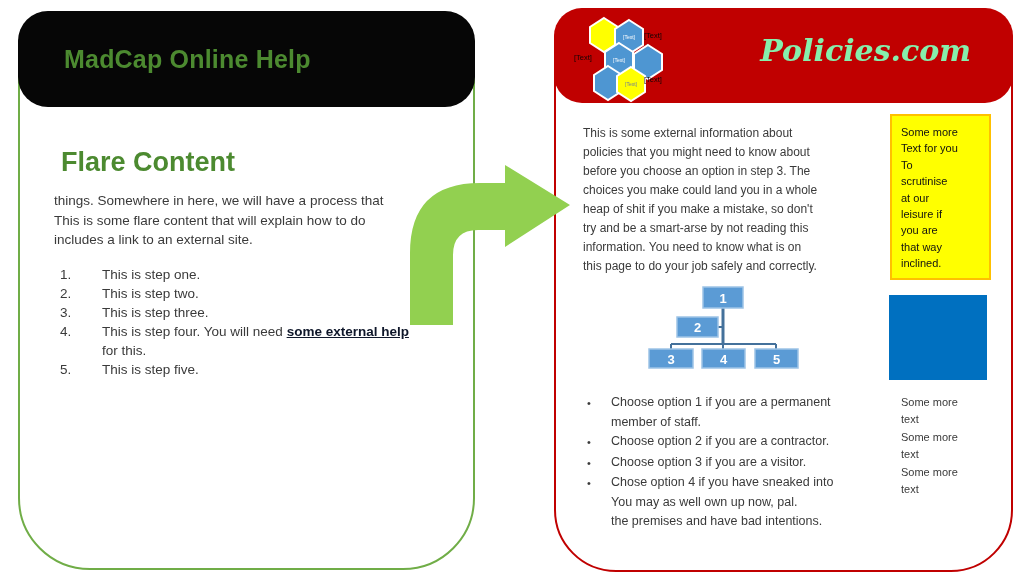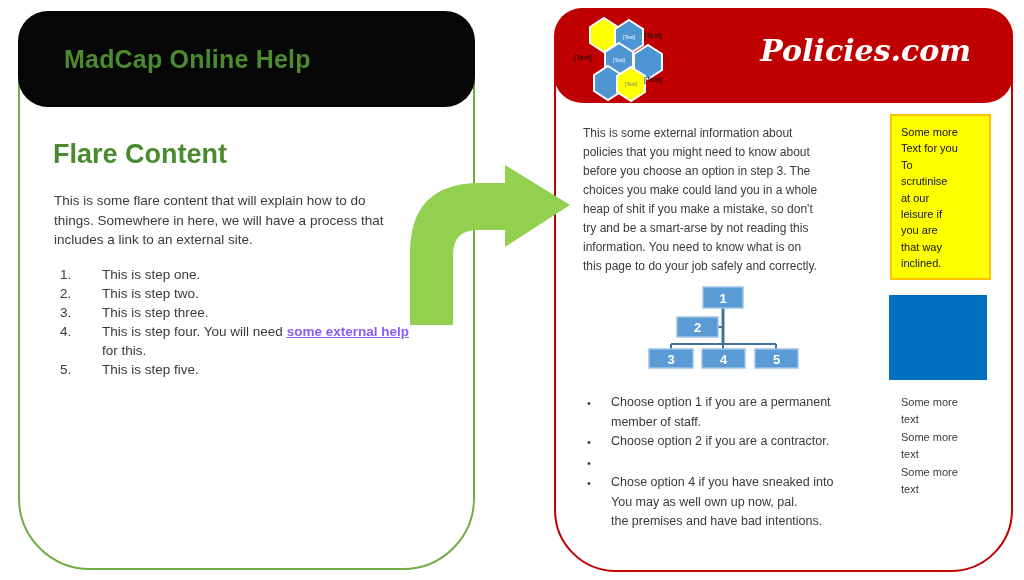--- a/index.html
+++ b/index.html
@@ -23,37 +23,37 @@
   }
   .flare-heading{
     position:absolute;left:33px;top:126px;font-size:27px;font-weight:bold;color:#4C8A30;
   }
   .intro{position:absolute;left:34px;top:178px;font-size:13.5px;line-height:19.5px;}
   .intro div{white-space:nowrap;}
   .steps{position:absolute;left:40px;top:252px;font-size:13.5px;line-height:19px;}
   .step{display:flex;}
   .step .num{width:42px;flex:0 0 42px;}
   .step .stext{white-space:nowrap;}
-  a.ext-link{color:#8b5cf6;font-weight:bold;text-decoration:underline;cursor:pointer;}
+  a.ext-link{color:#0f172a;font-weight:bold;text-decoration:underline;cursor:pointer;}
   
   .flow-arrow{position:absolute;left:400px;top:155px;z-index:5;}
   
   .panel-right{
     position:absolute;left:554px;top:8px;width:455px;height:560px;
     background:#ffffff;border:2px solid #C00000;
     border-radius:34px 34px 62px 62px;
   }
   .right-header{
     position:absolute;left:-2px;top:-2px;width:459px;height:95px;
     background:#C00000;border-radius:28px;
   }
   .brand{
     position:absolute;right:42px;top:25px;
     font-family:"DejaVu Serif", serif;font-style:italic;font-weight:700;
-    font-size:30px;color:#ffffff;text-align:center;
+    font-size:30px;color:#86efac;text-align:center;
   }
   .logo{position:absolute;left:19px;top:4px;}
   .rbody{position:absolute;left:27px;top:114px;font-size:12px;line-height:19px;color:#3a3a3a;}
   .rbody div{white-space:nowrap;}
   .orgchart{position:absolute;left:84px;top:275px;}
   .rbullets{position:absolute;left:31px;top:383px;font-size:12.5px;line-height:19.5px;}
   .bullet-row{display:flex;}
   .bullet-row .marker{width:24px;flex:0 0 24px;font-size:11px;padding-top:1px;}
   .bullet-row .btext div{white-space:nowrap;}
   .yellow-note{
@@ -69,25 +69,25 @@
 </head>
 <body>
 
 <div class="stage">
 
   <section class="panel-left">
     <header class="left-header">
       <div class="title">MadCap Online Help</div>
     </header>
 
-    <h1 class="flare-heading" style="margin:0">Flare Content</h1>
+    <h1 class="flare-heading" style="margin:8px">Flare Content</h1>
 
     <div class="intro">
+      <div>things. Somewhere in here, we will have a process that</div>
       <div>This is some flare content that will explain how to do</div>
-      <div>things. Somewhere in here, we will have a process that</div>
       <div>includes a link to an external site.</div>
     </div>
 
     <div class="steps">
       <div class="step">
         <span class="num">1.</span>
         <span class="stext">This is step one.</span>
       </div>
       <div class="step">
         <span class="num">2.</span>
@@ -176,20 +176,23 @@
         </div>
       </div>
       <div class="bullet-row">
         <span class="marker">•</span>
         <div class="btext">
           <div>Choose option 2 if you are a contractor.</div>
         </div>
       </div>
       <div class="bullet-row">
         <span class="marker">•</span>
+        <div class="btext">
+          <div>Choose option 3 if you are a visitor.</div>
+        </div>
       </div>
       <div class="bullet-row">
         <span class="marker">•</span>
         <div class="btext">
           <div>Chose option 4 if you have sneaked into</div>
           <div>You may as well own up now, pal.</div>
           <div>the premises and have bad intentions.</div>
         </div>
       </div>
     </div>

